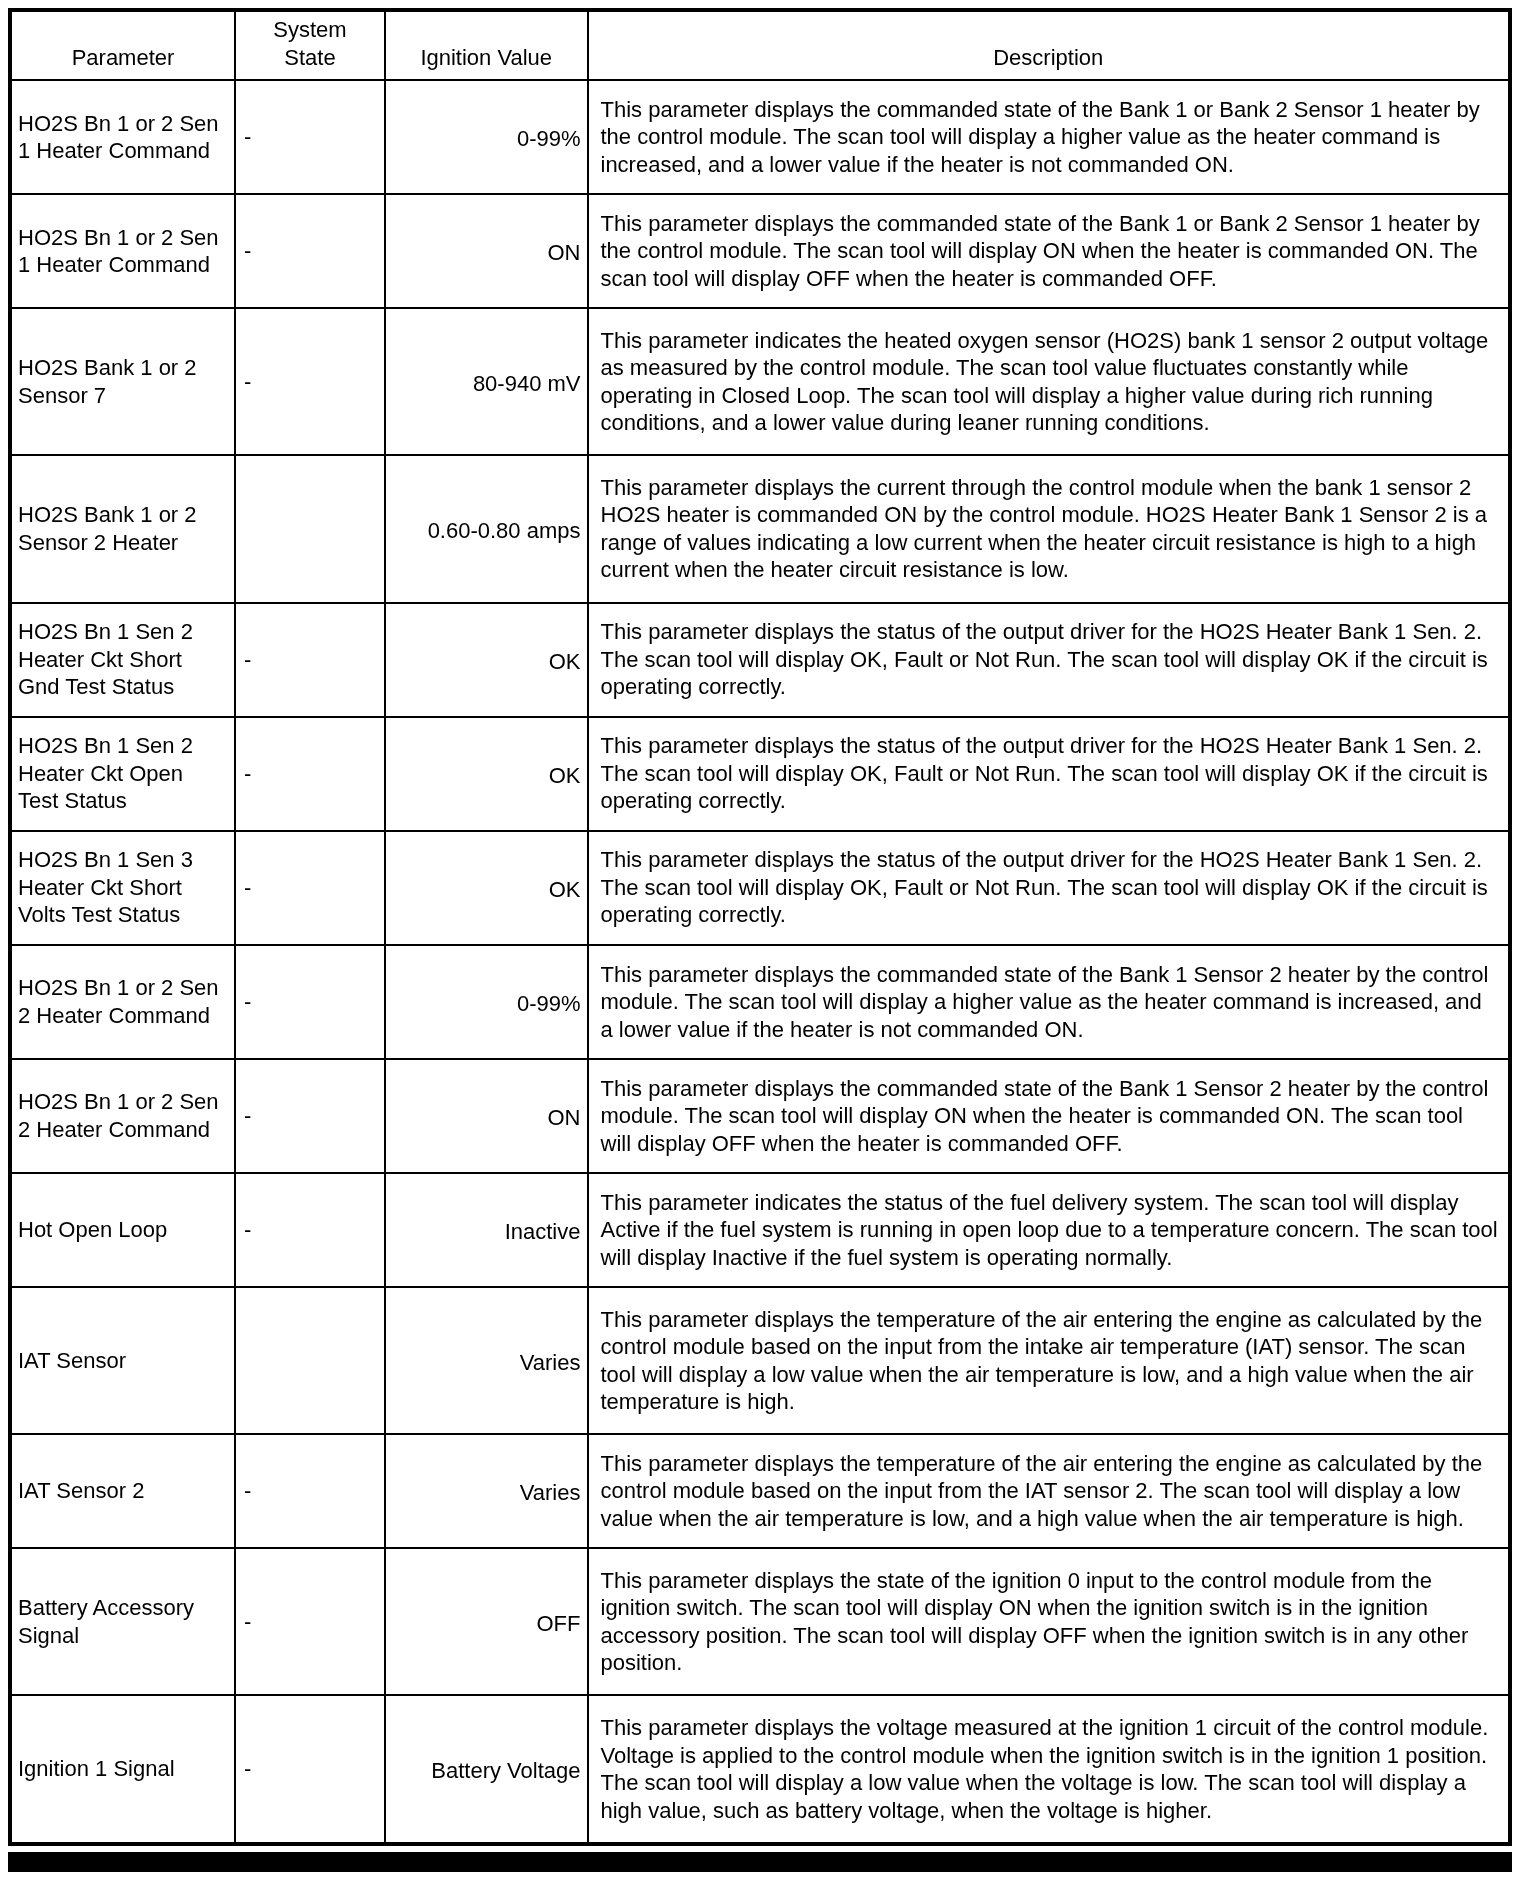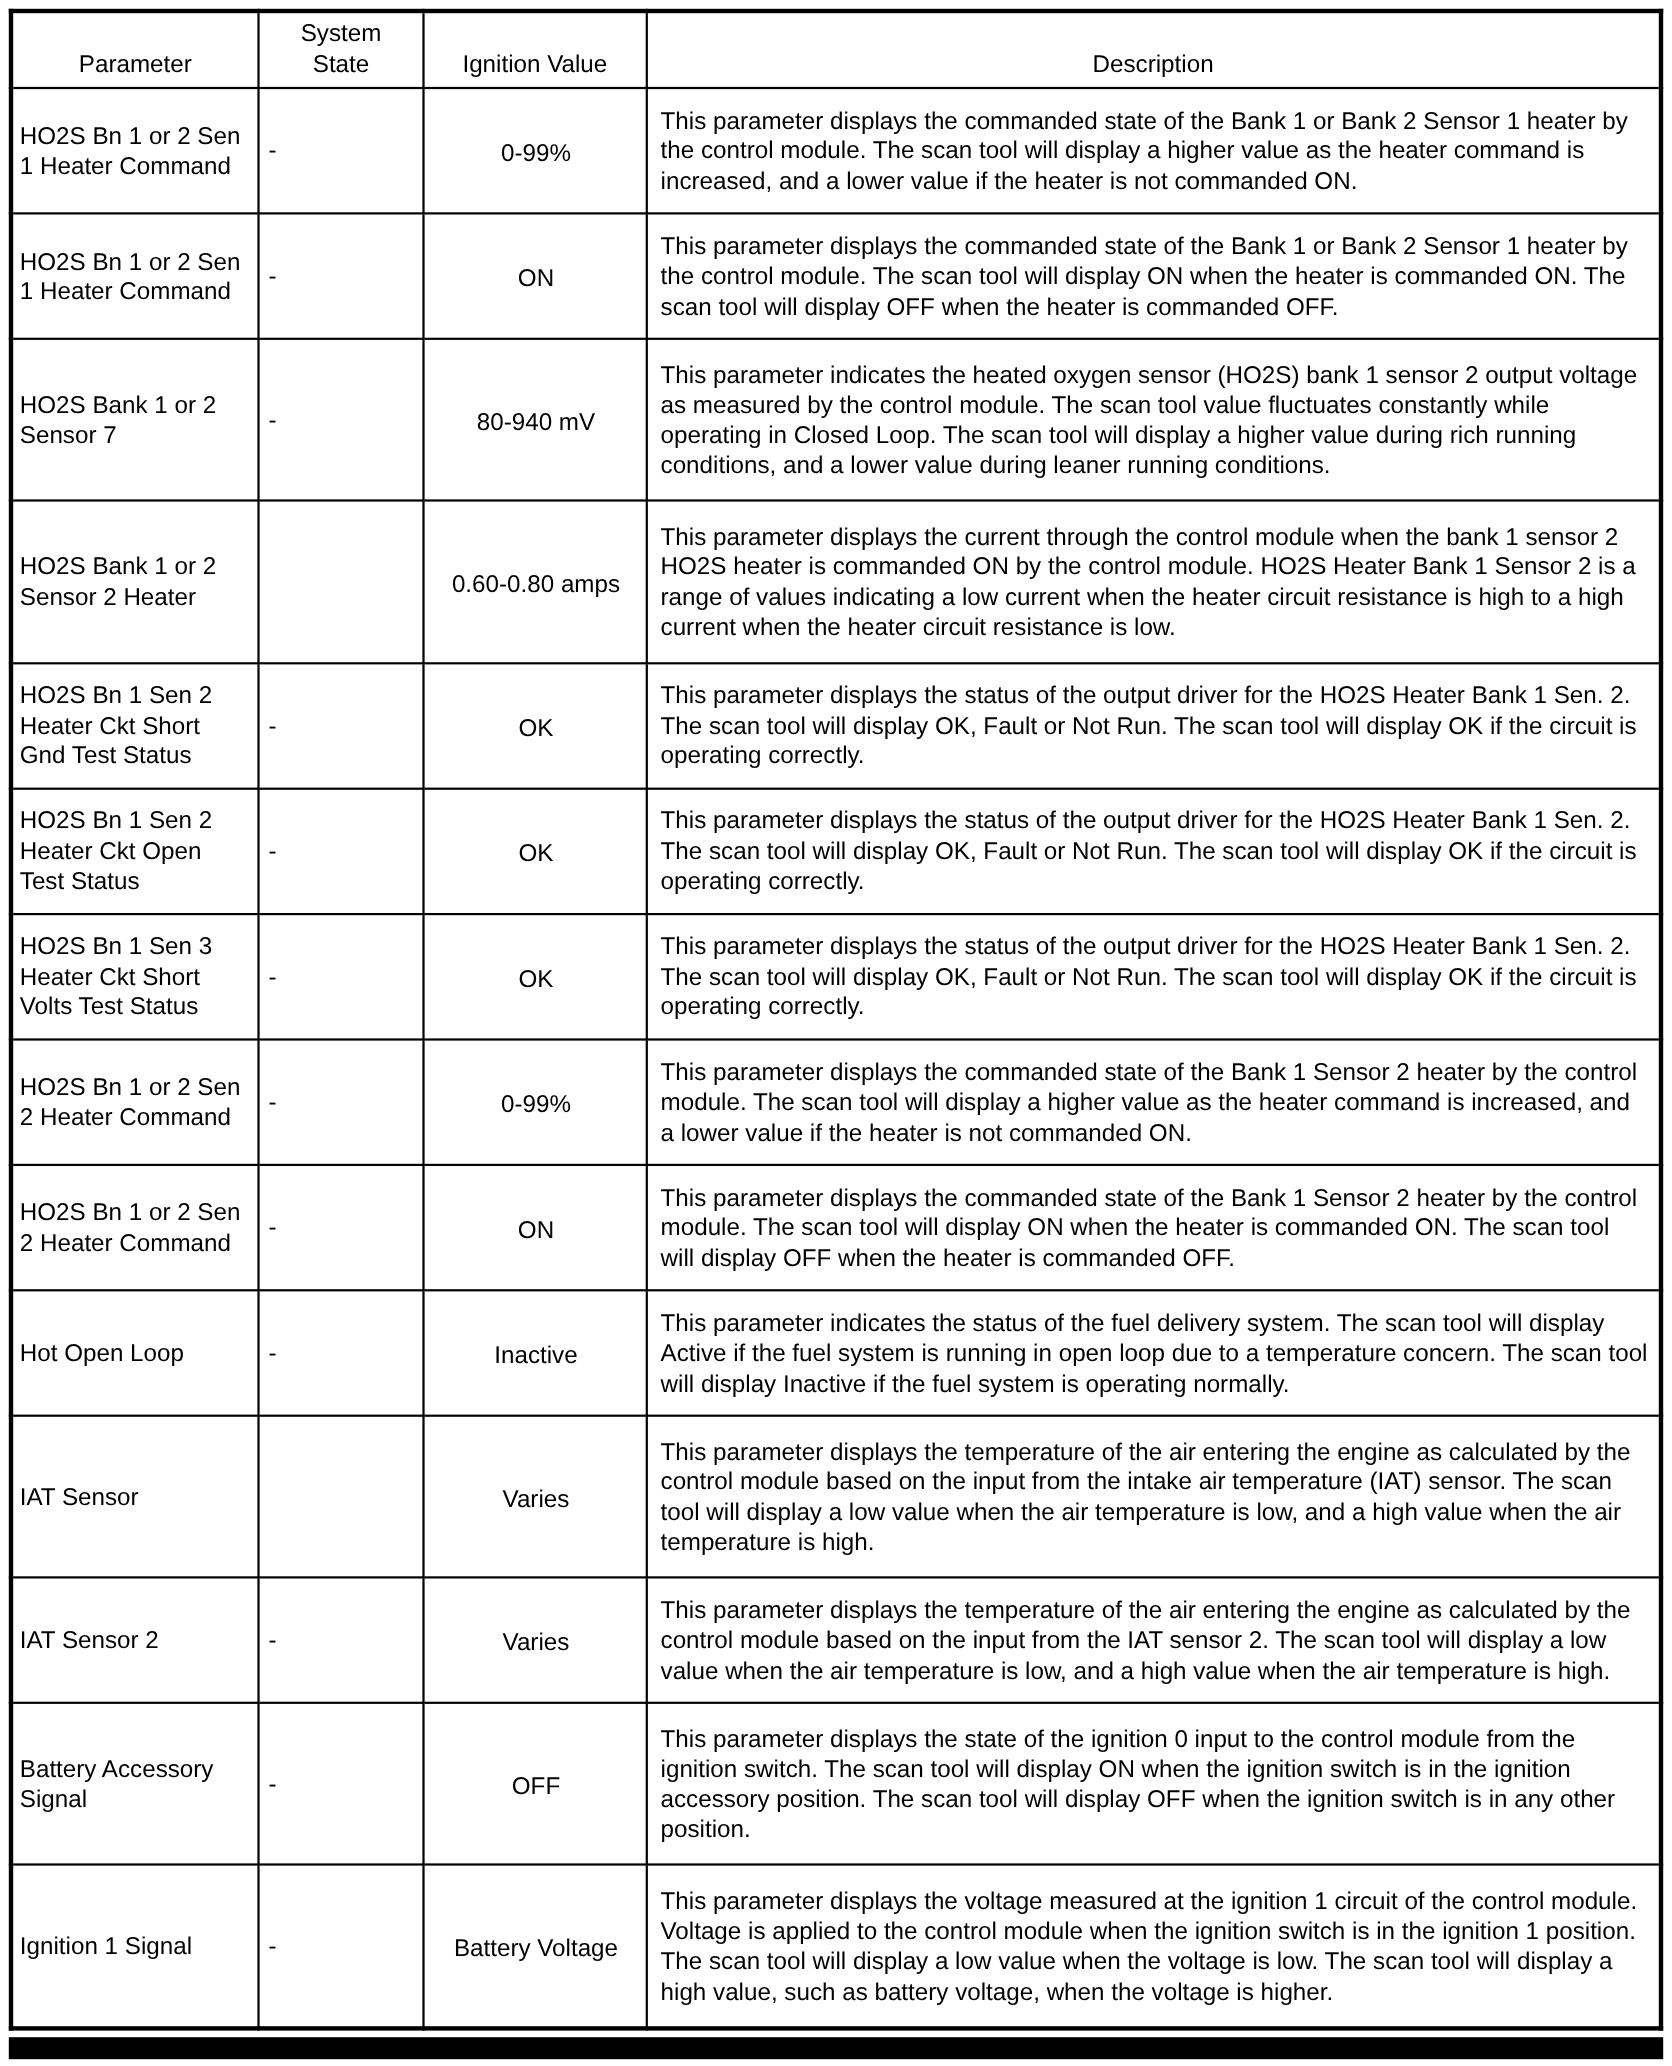--- a/index.html
+++ b/index.html
@@ -51,21 +51,21 @@
   td.cell-parameter {
     padding: 4px 6px 4px 6px;
     text-align: left;
   }
   td.cell-state {
     padding: 4px 6px 4px 8px;
     text-align: left;
   }
   td.cell-expected {
     padding: 4px 6px 0 8px;
-    text-align: center;
+    text-align: right;
   }
   td.cell-description {
     padding: 5px 10px 5px 12px;
     text-align: left;
     margin-left: 40px;
   }
   .bottom-strip {
     margin-top: 6px;
     height: 20px;
     width: 100%;

